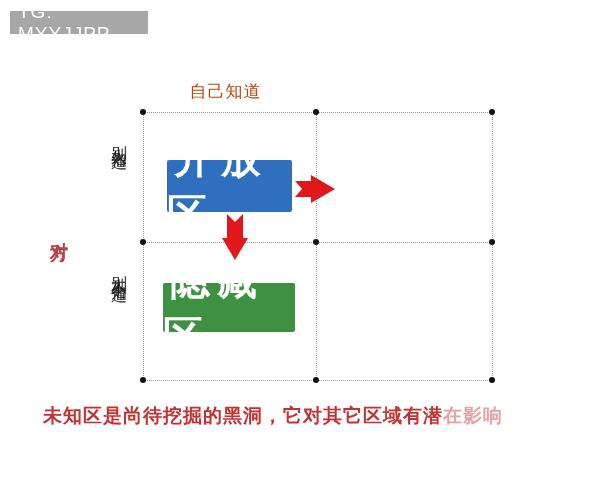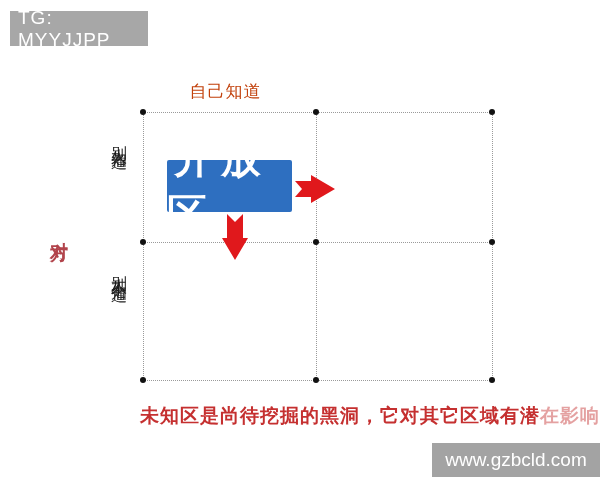--- a/index.html
+++ b/index.html
@@ -1,20 +1,20 @@
 <!DOCTYPE html>
 <html><head>
 <meta charset="utf-8">
 <style>
   html,body{margin:0;padding:0;background:#fff;}
   #stage{position:relative;width:600px;height:480px;background:#ffffff;overflow:hidden;
          font-family:"Liberation Serif", serif;}
 
   
-  .banner{position:absolute;left:10px;top:11px;width:138px;height:35px;background:#a7a7a7;
+  .banner{position:absolute;left:10px;top:11px;width:138px;height:23px;background:#a7a7a7;
           color:#ffffff;font-family:"Liberation Sans", sans-serif;font-size:19px;
           display:flex;align-items:center;padding-left:8px;box-sizing:border-box;letter-spacing:1px;}
 
   
   .top-title{position:absolute;left:143px;top:42px;width:349px;text-align:center;
              color:#b2444c;font-weight:bold;font-size:18px;letter-spacing:2px;}
   .left-title{position:absolute;left:47px;top:227px;color:#b2444c;font-weight:bold;font-size:18px;
               writing-mode:vertical-rl;text-orientation:upright;letter-spacing:2px;}
 
   
@@ -42,21 +42,21 @@
   .q-blind  {left:340px;top:160px;width:123px;height:52px;background:#f5b41c;}
   .q-hidden {left:163px;top:283px;width:132px;height:49px;background:#3f9142;}
   .q-unknown{left:342px;top:282px;width:120px;height:51px;background:#ea1c1f;}
 
   
   .arrow{position:absolute;}
   .arrow.right{left:294px;top:175px;width:42px;height:28px;}
   .arrow.down{left:222px;top:214px;width:26px;height:46px;}
 
   
-  .caption{position:absolute;left:43px;top:403px;width:557px;text-align:right;
+  .caption{position:absolute;left:43px;top:403px;width:557px;text-align:left;
            font-weight:bold;font-size:19px;color:#c53030;letter-spacing:1px;}
   .caption .faded{opacity:0.45;}
 
   
   .watermark{position:absolute;right:0;bottom:3px;width:168px;height:34px;background:#a3a3a3;
              color:#ffffff;font-family:"Liberation Sans", sans-serif;font-size:19px;
              display:flex;align-items:center;justify-content:center;}
 </style>
 </head>
 <body>
@@ -87,29 +87,29 @@
   <div class="gdot" style="left:140px;top:239px;"></div>
   <div class="gdot" style="left:313px;top:239px;"></div>
   <div class="gdot" style="left:489px;top:239px;"></div>
   <div class="gdot" style="left:140px;top:377px;"></div>
   <div class="gdot" style="left:313px;top:377px;"></div>
   <div class="gdot" style="left:489px;top:377px;"></div>
 
   <div class="qbox q-open">
     <span>开放区</span>
   </div>
+  <div class="qbox q-hidden">
+    <span>隐藏区</span>
+  </div>
 
   <svg class="arrow right" viewBox="0 0 40 28">
     <polygon points="0,6 16,6 16,0 40,14 16,28 16,22 0,22 7,14" fill="#e0181c"></polygon>
   </svg>
   <svg class="arrow down" viewBox="0 0 26 46">
     <polygon points="5,0 13,8 21,0 21,24 26,24 13,46 0,24 5,24" fill="#e0181c"></polygon>
   </svg>
 
   <div class="caption">
     <span>未知区是尚待挖掘的黑洞，它对其它区域有潜</span><span class="faded">在影响</span>
   </div>
 
-  <div class="watermark">
-    <span>www.gzbcld.com</span>
-  </div>
 
 </div>
 
 </body></html>

